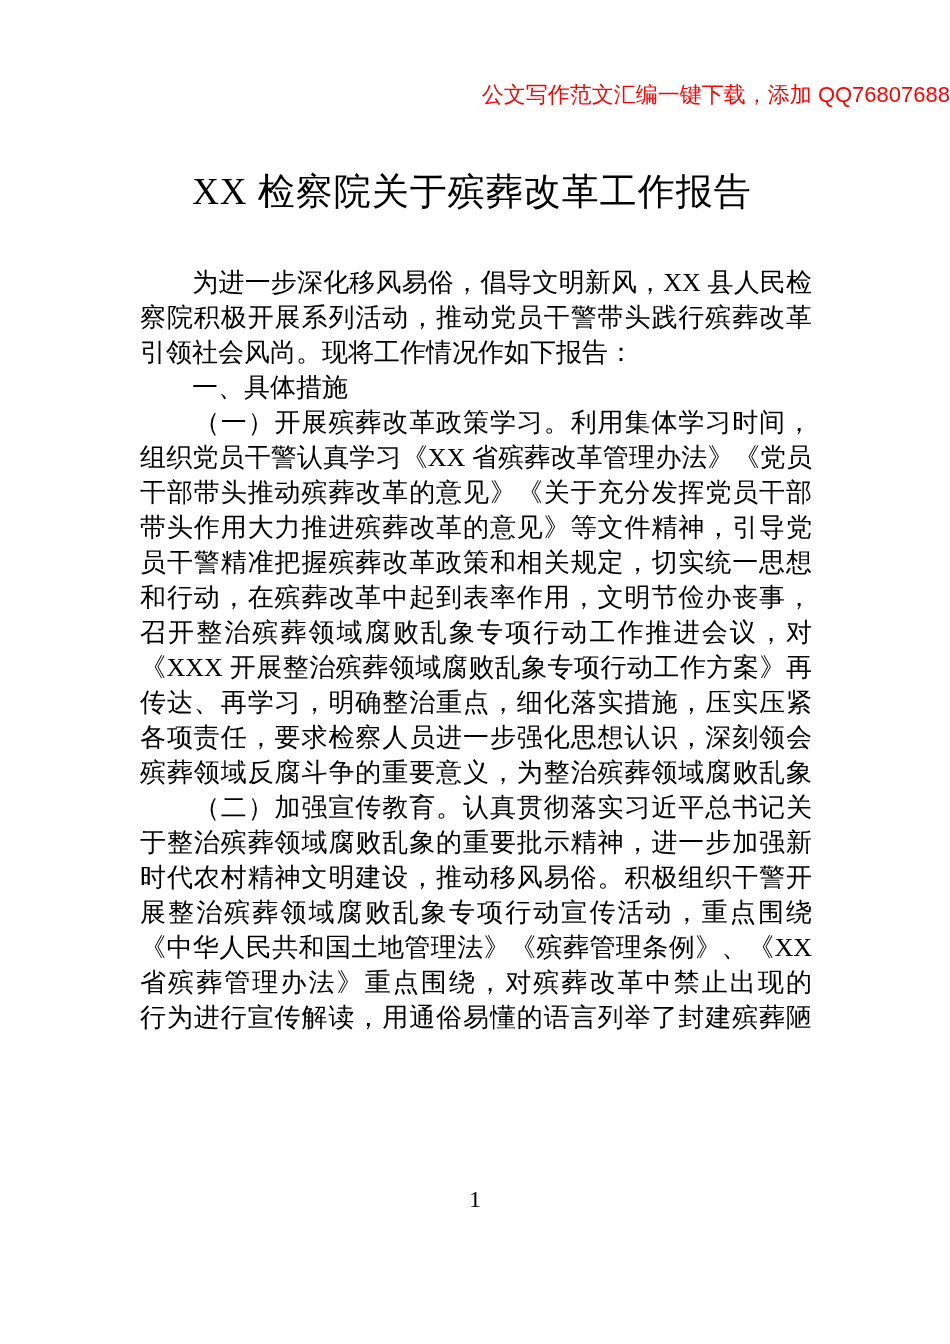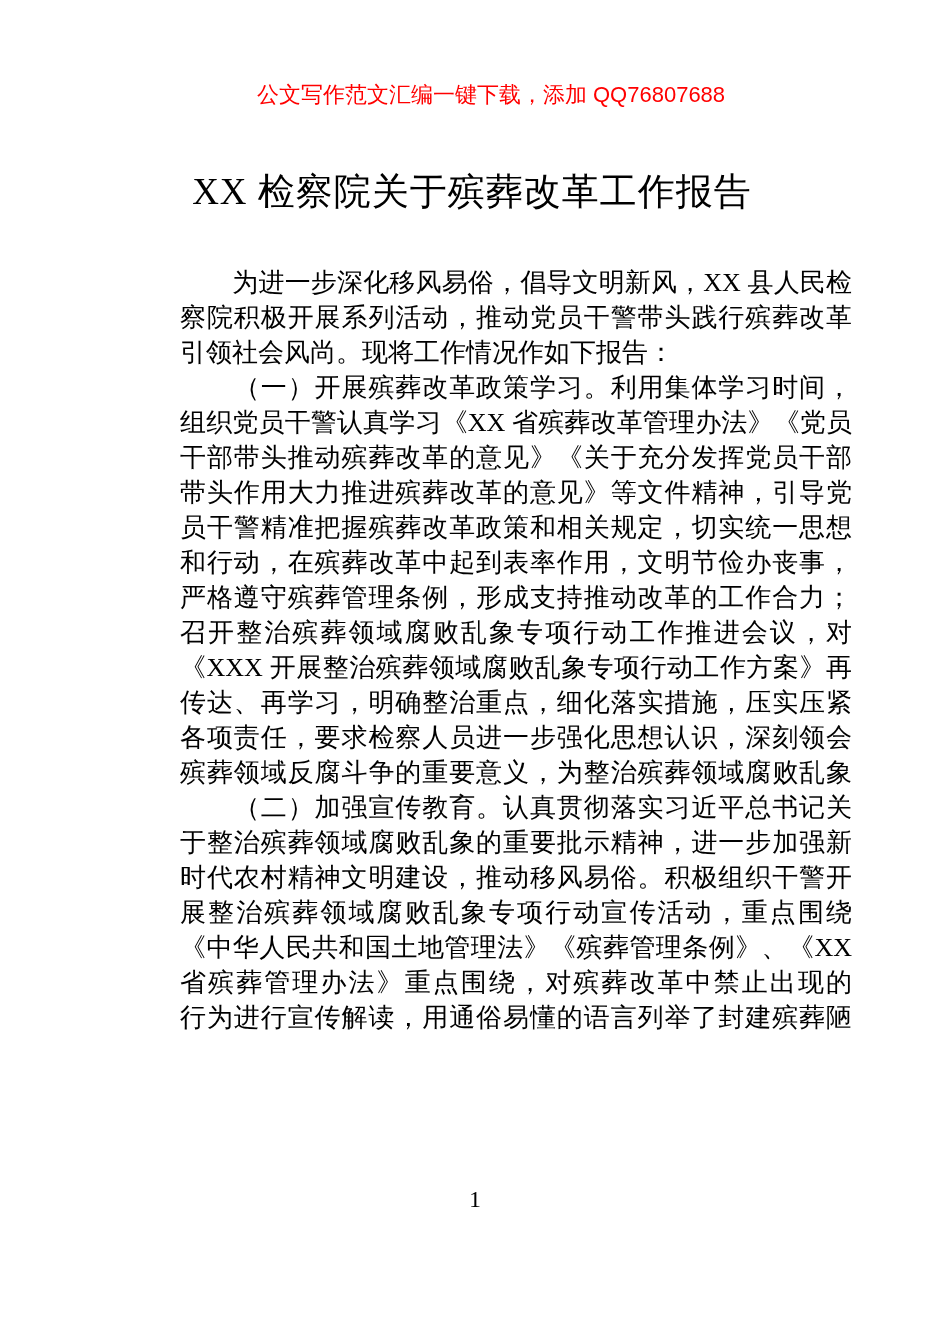--- a/index.html
+++ b/index.html
@@ -15,21 +15,21 @@
     overflow: hidden;
     font-family: "Liberation Serif", "DejaVu Serif", serif;
     color: #000000;
   }
   .notice {
     position: absolute;
     top: 82px;
     left: 0;
     right: 0;
     padding-left: 32px;
-    text-align: center;
+    text-align: right;
     font-family: "Liberation Sans", "DejaVu Sans", sans-serif;
     font-size: 22px;
     line-height: 26px;
     font-weight: 400;
     color: #ff0000;
   }
   .doc-title {
     position: absolute;
     top: 168px;
     left: 0;
@@ -40,21 +40,20 @@
     line-height: 48px;
     font-weight: 500;
     letter-spacing: 1px;
     color: #000000;
   }
   .doc-body {
     position: absolute;
     top: 265px;
     left: 140px;
     width: 672px;
-    margin-left: 40px;
   }
   .doc-body .line {
     height: 35px;
     line-height: 35px;
     font-size: 26px;
     color: #000000;
     white-space: nowrap;
     overflow: hidden;
     text-align: justify;
     text-align-last: justify;
@@ -82,27 +81,29 @@
 
   <h1 class="doc-title">XX 检察院关于殡葬改革工作报告</h1>
 
   <div class="doc-body">
       <div>
         <div class="line">　　为进一步深化移风易俗，倡导文明新风，XX 县人民检</div>
         <div class="line">察院积极开展系列活动，推动党员干警带头践行殡葬改革</div>
         <div class="line para-end">引领社会风尚。现将工作情况作如下报告：</div>
       </div>
       <div>
+        <div class="line para-end">　　一、具体措施</div>
+      </div>
+      <div>
         <div class="line">　　（一）开展殡葬改革政策学习。利用集体学习时间，</div>
         <div class="line">组织党员干警认真学习《XX 省殡葬改革管理办法》《党员</div>
         <div class="line">干部带头推动殡葬改革的意见》《关于充分发挥党员干部</div>
         <div class="line">带头作用大力推进殡葬改革的意见》等文件精神，引导党</div>
         <div class="line">员干警精准把握殡葬改革政策和相关规定，切实统一思想</div>
         <div class="line">和行动，在殡葬改革中起到表率作用，文明节俭办丧事，</div>
-        <div class="line">严格遵守殡葬管理条例，形成支持推动改革的工作合力；</div>
         <div class="line">召开整治殡葬领域腐败乱象专项行动工作推进会议，对</div>
         <div class="line">《XXX 开展整治殡葬领域腐败乱象专项行动工作方案》再</div>
         <div class="line">传达、再学习，明确整治重点，细化落实措施，压实压紧</div>
         <div class="line">各项责任，要求检察人员进一步强化思想认识，深刻领会</div>
         <div class="line">殡葬领域反腐斗争的重要意义，为整治殡葬领域腐败乱象</div>
       </div>
       <div>
         <div class="line">　　（二）加强宣传教育。认真贯彻落实习近平总书记关</div>
         <div class="line">于整治殡葬领域腐败乱象的重要批示精神，进一步加强新</div>
         <div class="line">时代农村精神文明建设，推动移风易俗。积极组织干警开</div>

